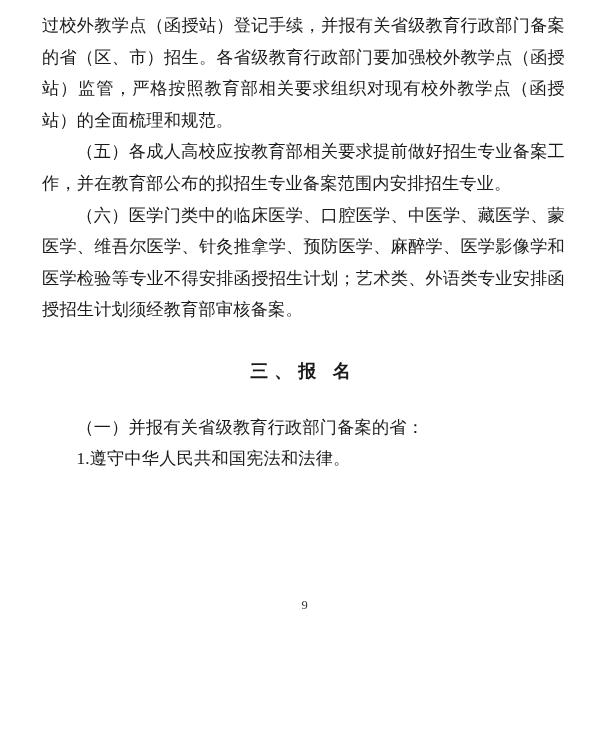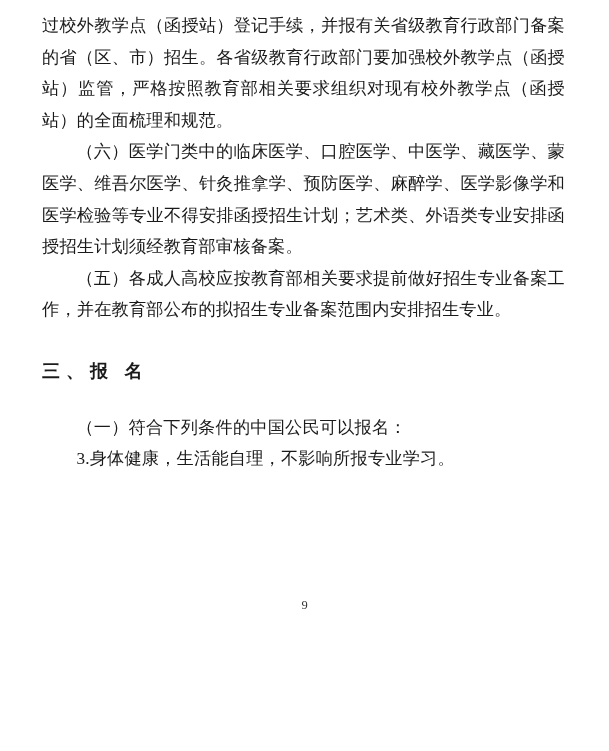--- a/index.html
+++ b/index.html
@@ -29,20 +29,21 @@
     letter-spacing: 0.2px;
     margin: 0;
     white-space: pre-wrap;
   }
   .indent {
     text-indent: 2em;
   }
   .section-title {
     font-size: 18px;
     line-height: 31.6px;
+    text-align: center;
     letter-spacing: 6px;
     font-weight: 700;
     margin: 0;
     padding: 0;
   }
   .gap-large {
     height: 30px;
   }
   .gap-mid {
     height: 24px;
@@ -58,32 +59,32 @@
     font-family: "Liberation Serif", "DejaVu Serif", serif;
   }
 </style>
 </head>
 <body>
 
 <div class="page">
 
   <p class="para">过校外教学点（函授站）登记手续，并报有关省级教育行政部门备案的省（区、市）招生。各省级教育行政部门要加强校外教学点（函授站）监管，严格按照教育部相关要求组织对现有校外教学点（函授站）的全面梳理和规范。</p>
 
+  <p class="para indent">（五）各成人高校应按教育部相关要求提前做好招生专业备案工作，并在教育部公布的拟招生专业备案范围内安排招生专业。</p>
+
   <p class="para indent">（六）医学门类中的临床医学、口腔医学、中医学、藏医学、蒙医学、维吾尔医学、针灸推拿学、预防医学、麻醉学、医学影像学和医学检验等专业不得安排函授招生计划；艺术类、外语类专业安排函授招生计划须经教育部审核备案。</p>
-
-  <p class="para indent">（五）各成人高校应按教育部相关要求提前做好招生专业备案工作，并在教育部公布的拟招生专业备案范围内安排招生专业。</p>
 
 
   <div class="gap-large"></div>
 
   <h2 class="section-title">三、报  名</h2>
 
   <div class="gap-mid"></div>
 
-  <p class="para indent">（一）符合下列条件的中国公民可以报名：</p>
+  <p class="para indent">（一）并报有关省级教育行政部门备案的省：</p>
+
+  <p class="para indent">1.遵守中华人民共和国宪法和法律。</p>
 
 
-
-  <p class="para indent">3.身体健康，生活能自理，不影响所报专业学习。</p>
 
 
   <div class="page-number">9</div>
 </div>
 
 </body></html>

